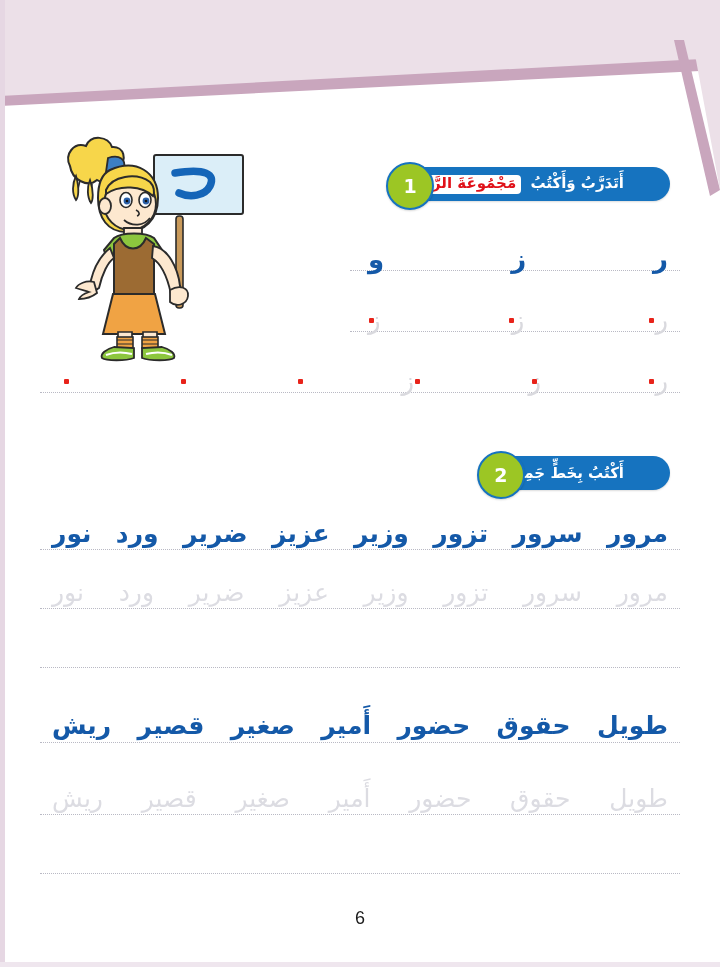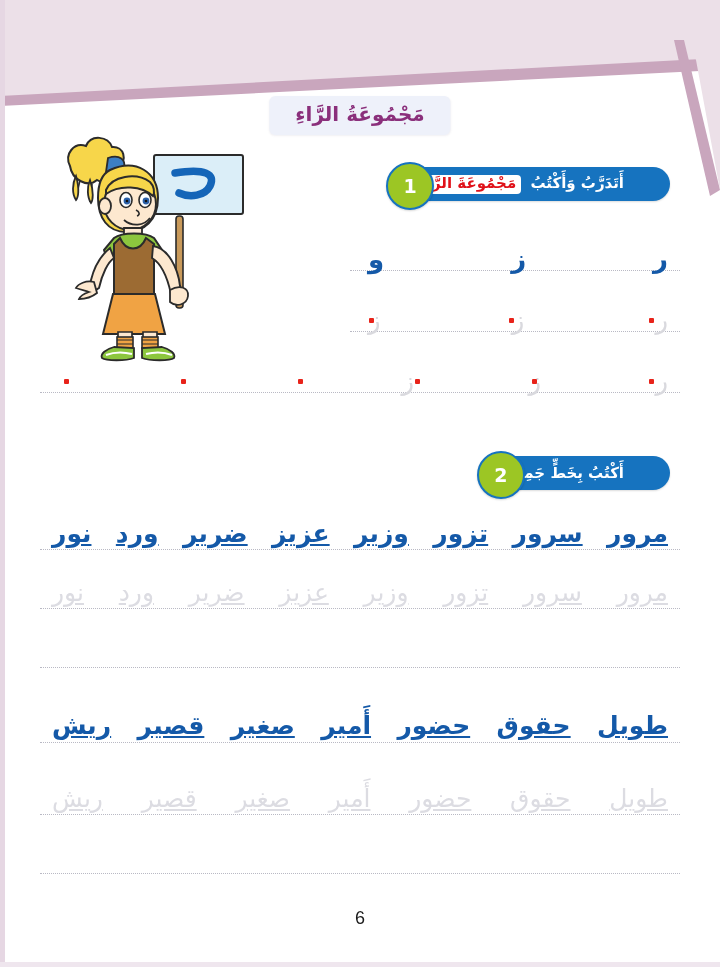--- a/index.html
+++ b/index.html
@@ -187,21 +187,20 @@
     flex-direction: row;
     align-items: baseline;
     justify-content: space-between;
     white-space: nowrap;
   }
   .word {
     font-size: 25px;
     font-weight: bold;
     color: #1459a8;
     line-height: 1;
-    text-decoration: underline;
   }
   .word-row.trace .word {
     color: #dcdce2;
     font-weight: normal;
   }
 
   
   .illustration {
     position: absolute;
     left: 58px;
@@ -229,23 +228,20 @@
   <div class="corner-band-top"></div>
   <div class="corner-band-top-edge"></div>
   <div class="corner-band-right"></div>
   <div class="corner-band-right-edge"></div>
   <div class="edge-left"></div>
   <div class="edge-bottom"></div>
 </div>
 
 <div class="sheet">
 
-  <div class="title-plate">
-    <div class="title-text">مَجْمُوعَةُ الرَّاءِ</div>
-  </div>
 
   <div class="illustration">
     <svg viewBox="0 0 205 235" width="205" height="235" xmlns="http://www.w3.org/2000/svg">
 
       <rect x="118" y="88" width="7" height="92" rx="3" fill="#c99a5b" stroke="#2b2b2b" stroke-width="1.6"></rect>
 
       <rect x="96" y="27" width="89" height="59" rx="2" fill="#dbeef8" stroke="#2b2b2b" stroke-width="2"></rect>
 
       <path d="M117 45 C147 40 158 46 152 58 C147 68 132 70 121 65" fill="none" stroke="#1565b8" stroke-width="7.5" stroke-linecap="round"></path>
 

